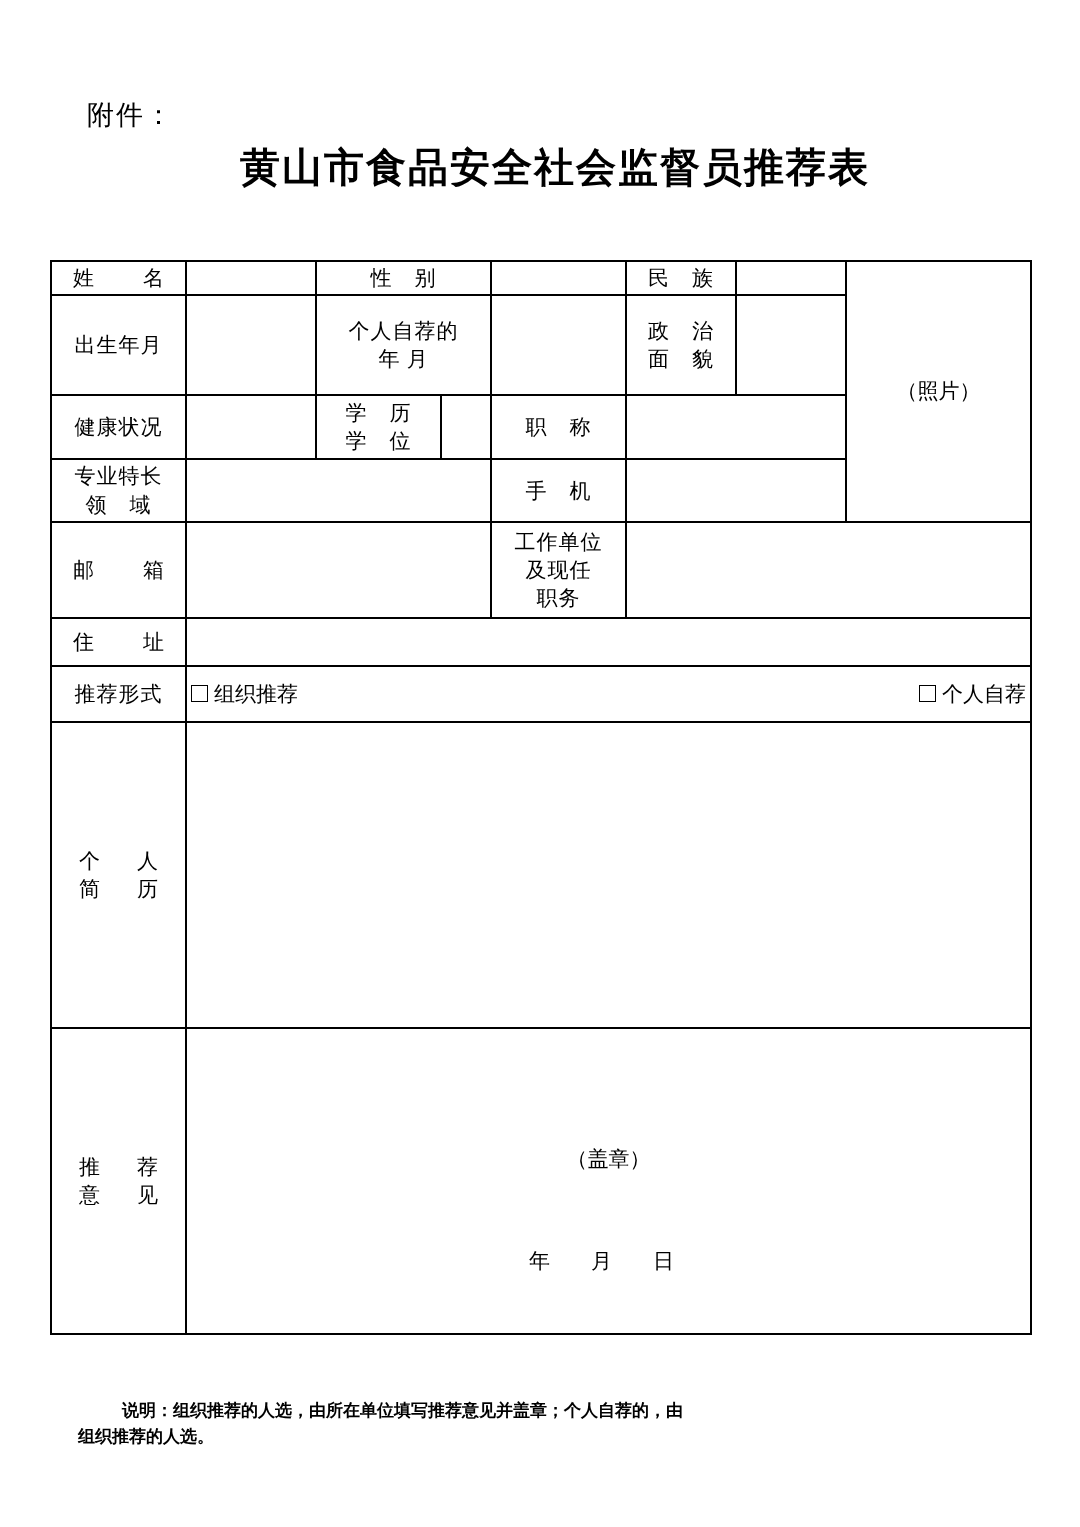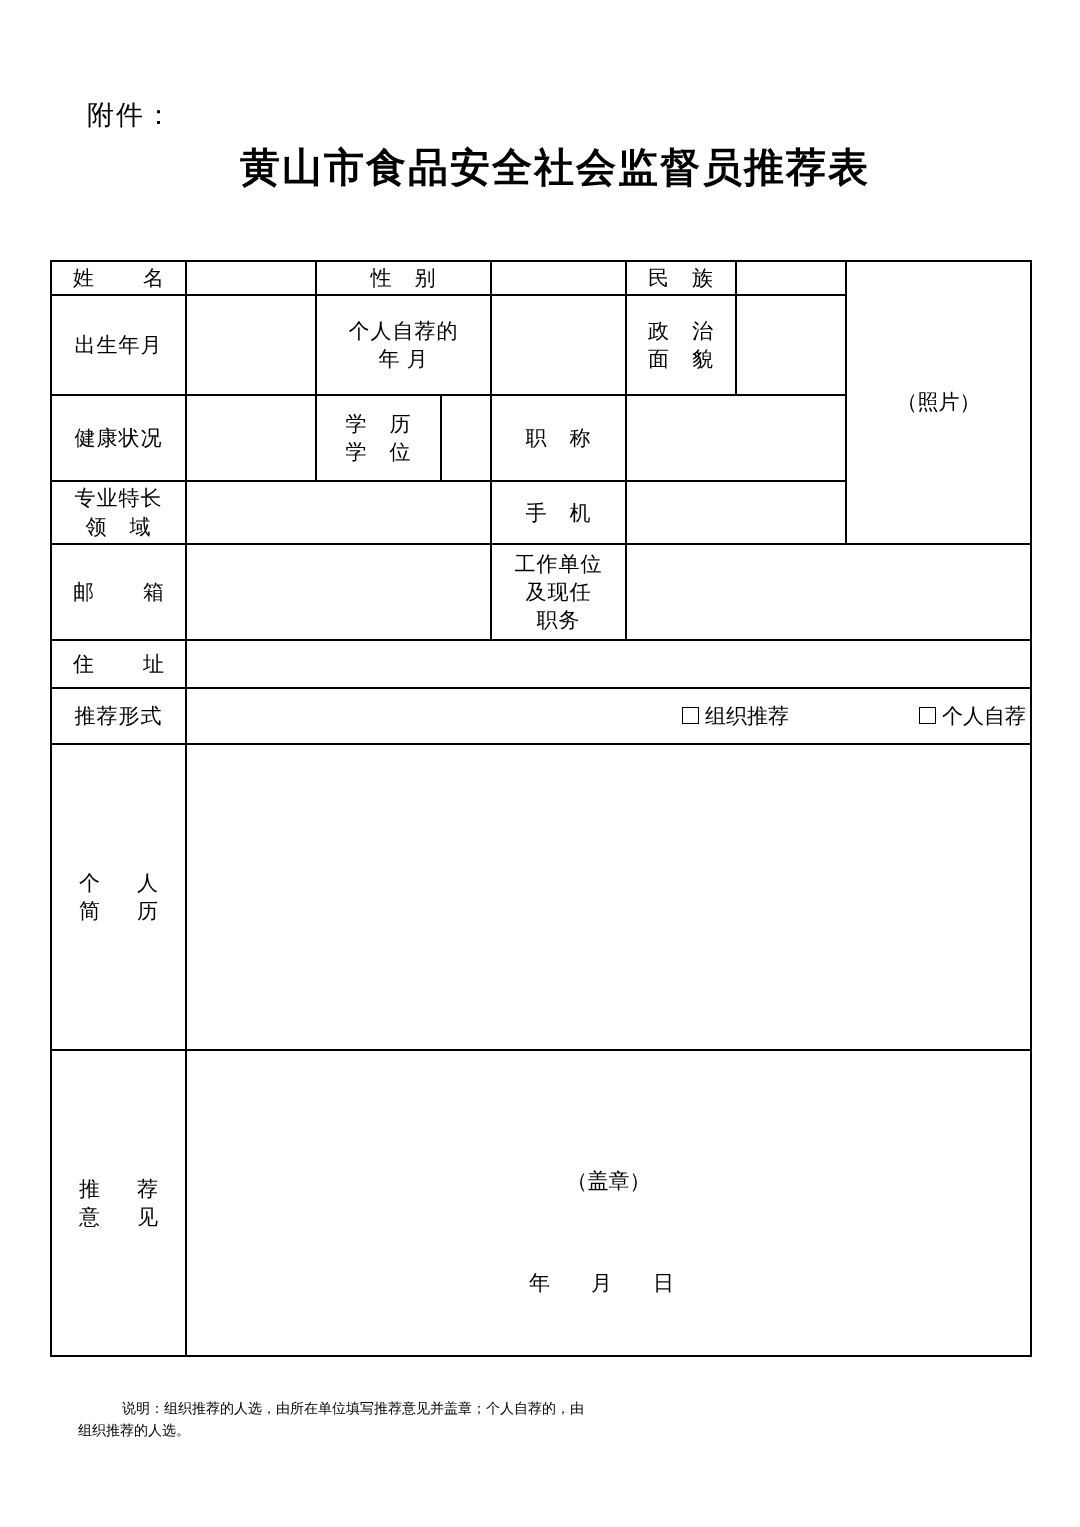--- a/index.html
+++ b/index.html
@@ -74,22 +74,21 @@
     line-height: 1.45;
   }
   .photo-cell {
     font-size: 21px;
   }
   .rec-form-cell {
     text-align: center;
   }
   .rec-form-inner {
     display: flex;
-    justify-content: flex-end;
-    gap: 130px;
+    justify-content: space-between;
     font-size: 21px;
   }
   .chk {
     display: inline-block;
     width: 15px;
     height: 15px;
     border: 1.6px solid #000;
     margin-right: 6px;
     vertical-align: -1px;
   }
@@ -121,23 +120,24 @@
     text-align: center;
     font-size: 21px;
     letter-spacing: 10px;
     text-indent: 10px;
   }
   .note {
     position: absolute;
     left: 78px;
     top: 1398px;
     width: 930px;
-    font-size: 14px;
+    font-size: 17px;
     line-height: 1.55;
     font-family: "Liberation Serif", "DejaVu Serif", serif;
+    font-weight: bold;
   }
   .note .indent {
     display: inline-block;
     width: 44px;
   }
 </style>
 </head>
 <body>
 
 <div class="page">
@@ -178,21 +178,21 @@
         <div>年 月</div>
       </td>
       <td colspan="2"></td>
       <td class="lbl twoline">
         <div>政　治</div>
         <div>面　貌</div>
       </td>
       <td></td>
     </tr>
 
-    <tr style="height:86px">
+    <tr style="height:64px">
       <td class="lbl">健康状况</td>
       <td></td>
       <td class="lbl twoline">
         <div>学　历</div>
         <div>学　位</div>
       </td>
       <td></td>
       <td class="lbl" colspan="2">职　称</td>
       <td colspan="2"></td>
     </tr>

